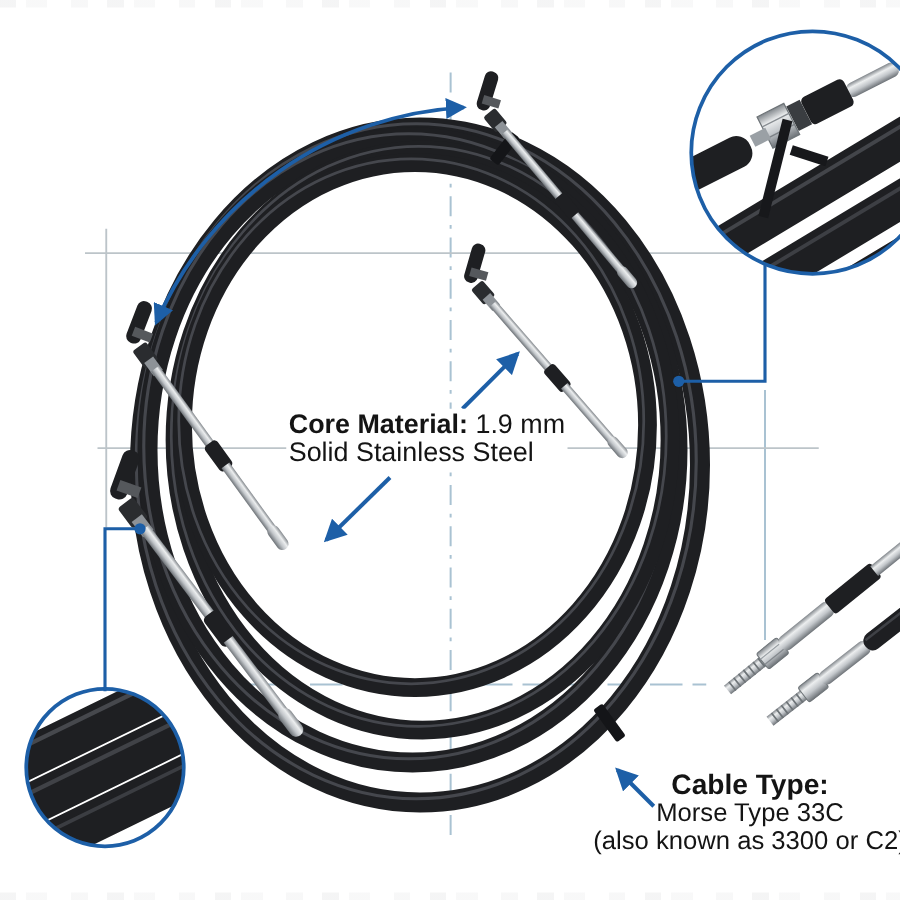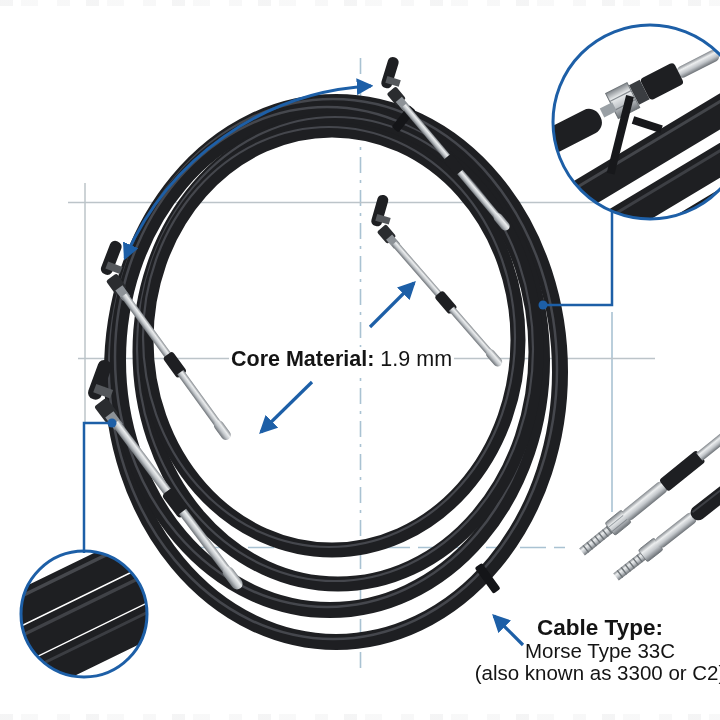--- a/index.html
+++ b/index.html
@@ -10,21 +10,21 @@
   #scene{position:absolute;left:0;top:0;}
   .accent-stroke{stroke:var(--accent-blue,#1d5fa7);fill:none;}
   .accent-fill{fill:var(--accent-blue,#1d5fa7);}
   .grid-blue{stroke:var(--grid-blue,#a9c2d2);stroke-width:1.6;}
   .grid-gray{stroke:var(--grid-gray,#bcc4c9);stroke-width:1.5;}
   .cable{fill:var(--cable-black,#1e1f22);}
   .cable-stroke{stroke:var(--cable-black,#1e1f22);fill:none;}
   .hl-stroke{stroke:#45474d;fill:none;}
   .note{position:absolute;background:#fff;}
   .note .b{font-weight:bold;}
-  #core-note{left:229px;top:327px;font-size:21.5px;line-height:23px;white-space:nowrap;padding:1px 2px;margin-top:20px;}
+  #core-note{left:229px;top:327px;font-size:21.5px;line-height:23px;white-space:nowrap;padding:1px 2px;}
   #cable-note{left:450px;top:616px;width:300px;text-align:center;font-size:20.5px;line-height:21.5px;background:transparent;}
   #cable-note .b{font-size:22.5px;line-height:24px;}
   .edge-noise{position:absolute;left:0;width:720px;height:6px;opacity:.45;
     background:repeating-linear-gradient(90deg,
       rgba(188,190,193,.35) 0 13px, transparent 13px 21px,
       rgba(204,206,208,.30) 21px 38px, transparent 38px 57px,
       rgba(188,190,193,.25) 57px 70px, transparent 70px 86px);}
   #edge-top{top:0;} #edge-bottom{bottom:0;}
 </style>
 </head>
@@ -199,20 +199,21 @@
     </g>
 
     <path d="M125,258 A 285 290 0 0 1 371,86" class="accent-stroke" stroke-width="3" marker-start="url(#ah)" marker-end="url(#ah)"></path>
     <line x1="370" y1="327" x2="414" y2="283" class="accent-stroke" stroke-width="3.2" marker-end="url(#ah)"></line>
     <line x1="312" y1="382" x2="261" y2="432" class="accent-stroke" stroke-width="3.2" marker-end="url(#ah)"></line>
     <line x1="523" y1="645" x2="494" y2="616" class="accent-stroke" stroke-width="3.2" marker-end="url(#ah)"></line>
   </svg>
 
   <div class="note" id="core-note">
     <div><span class="b">Core Material:</span> <span>1.9 mm</span></div>
+    <div>Solid Stainless Steel</div>
   </div>
 
   <div class="note" id="cable-note">
     <div class="b">Cable Type:</div>
     <div>Morse Type 33C</div>
     <div>(also known as 3300 or C2)</div>
   </div>
 
   <div class="edge-noise" id="edge-top"></div>
   <div class="edge-noise" id="edge-bottom"></div>

